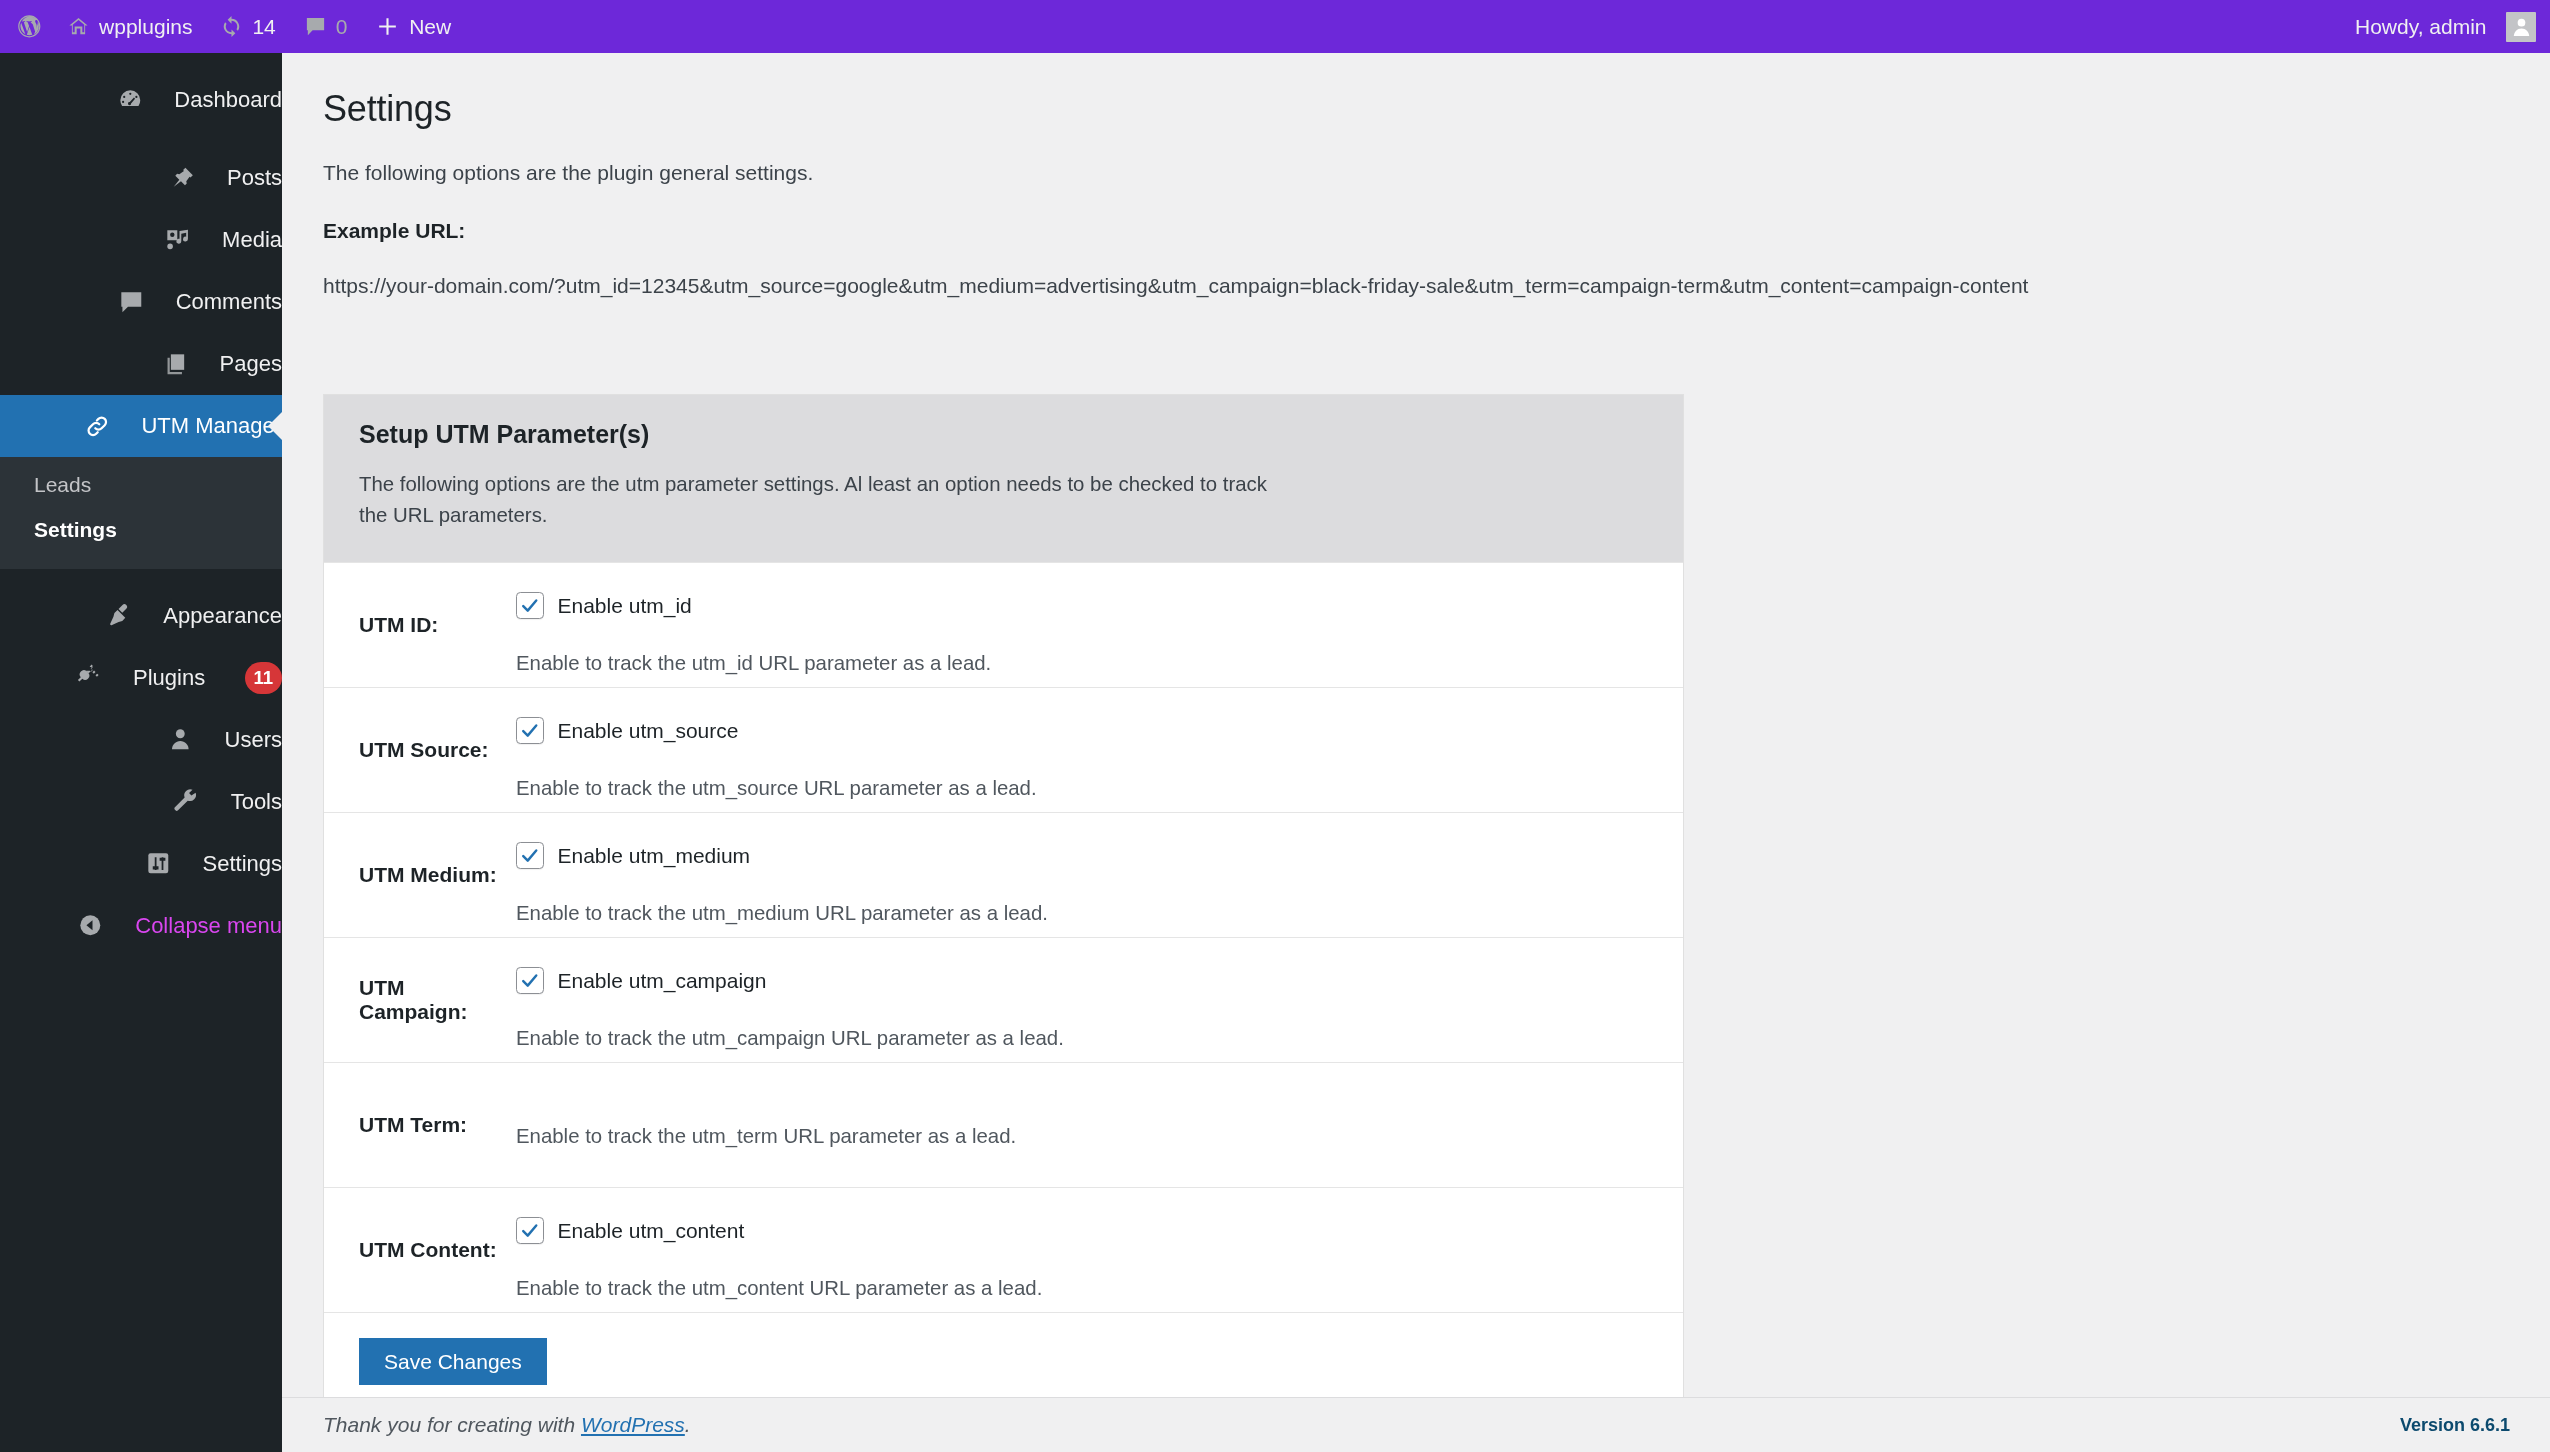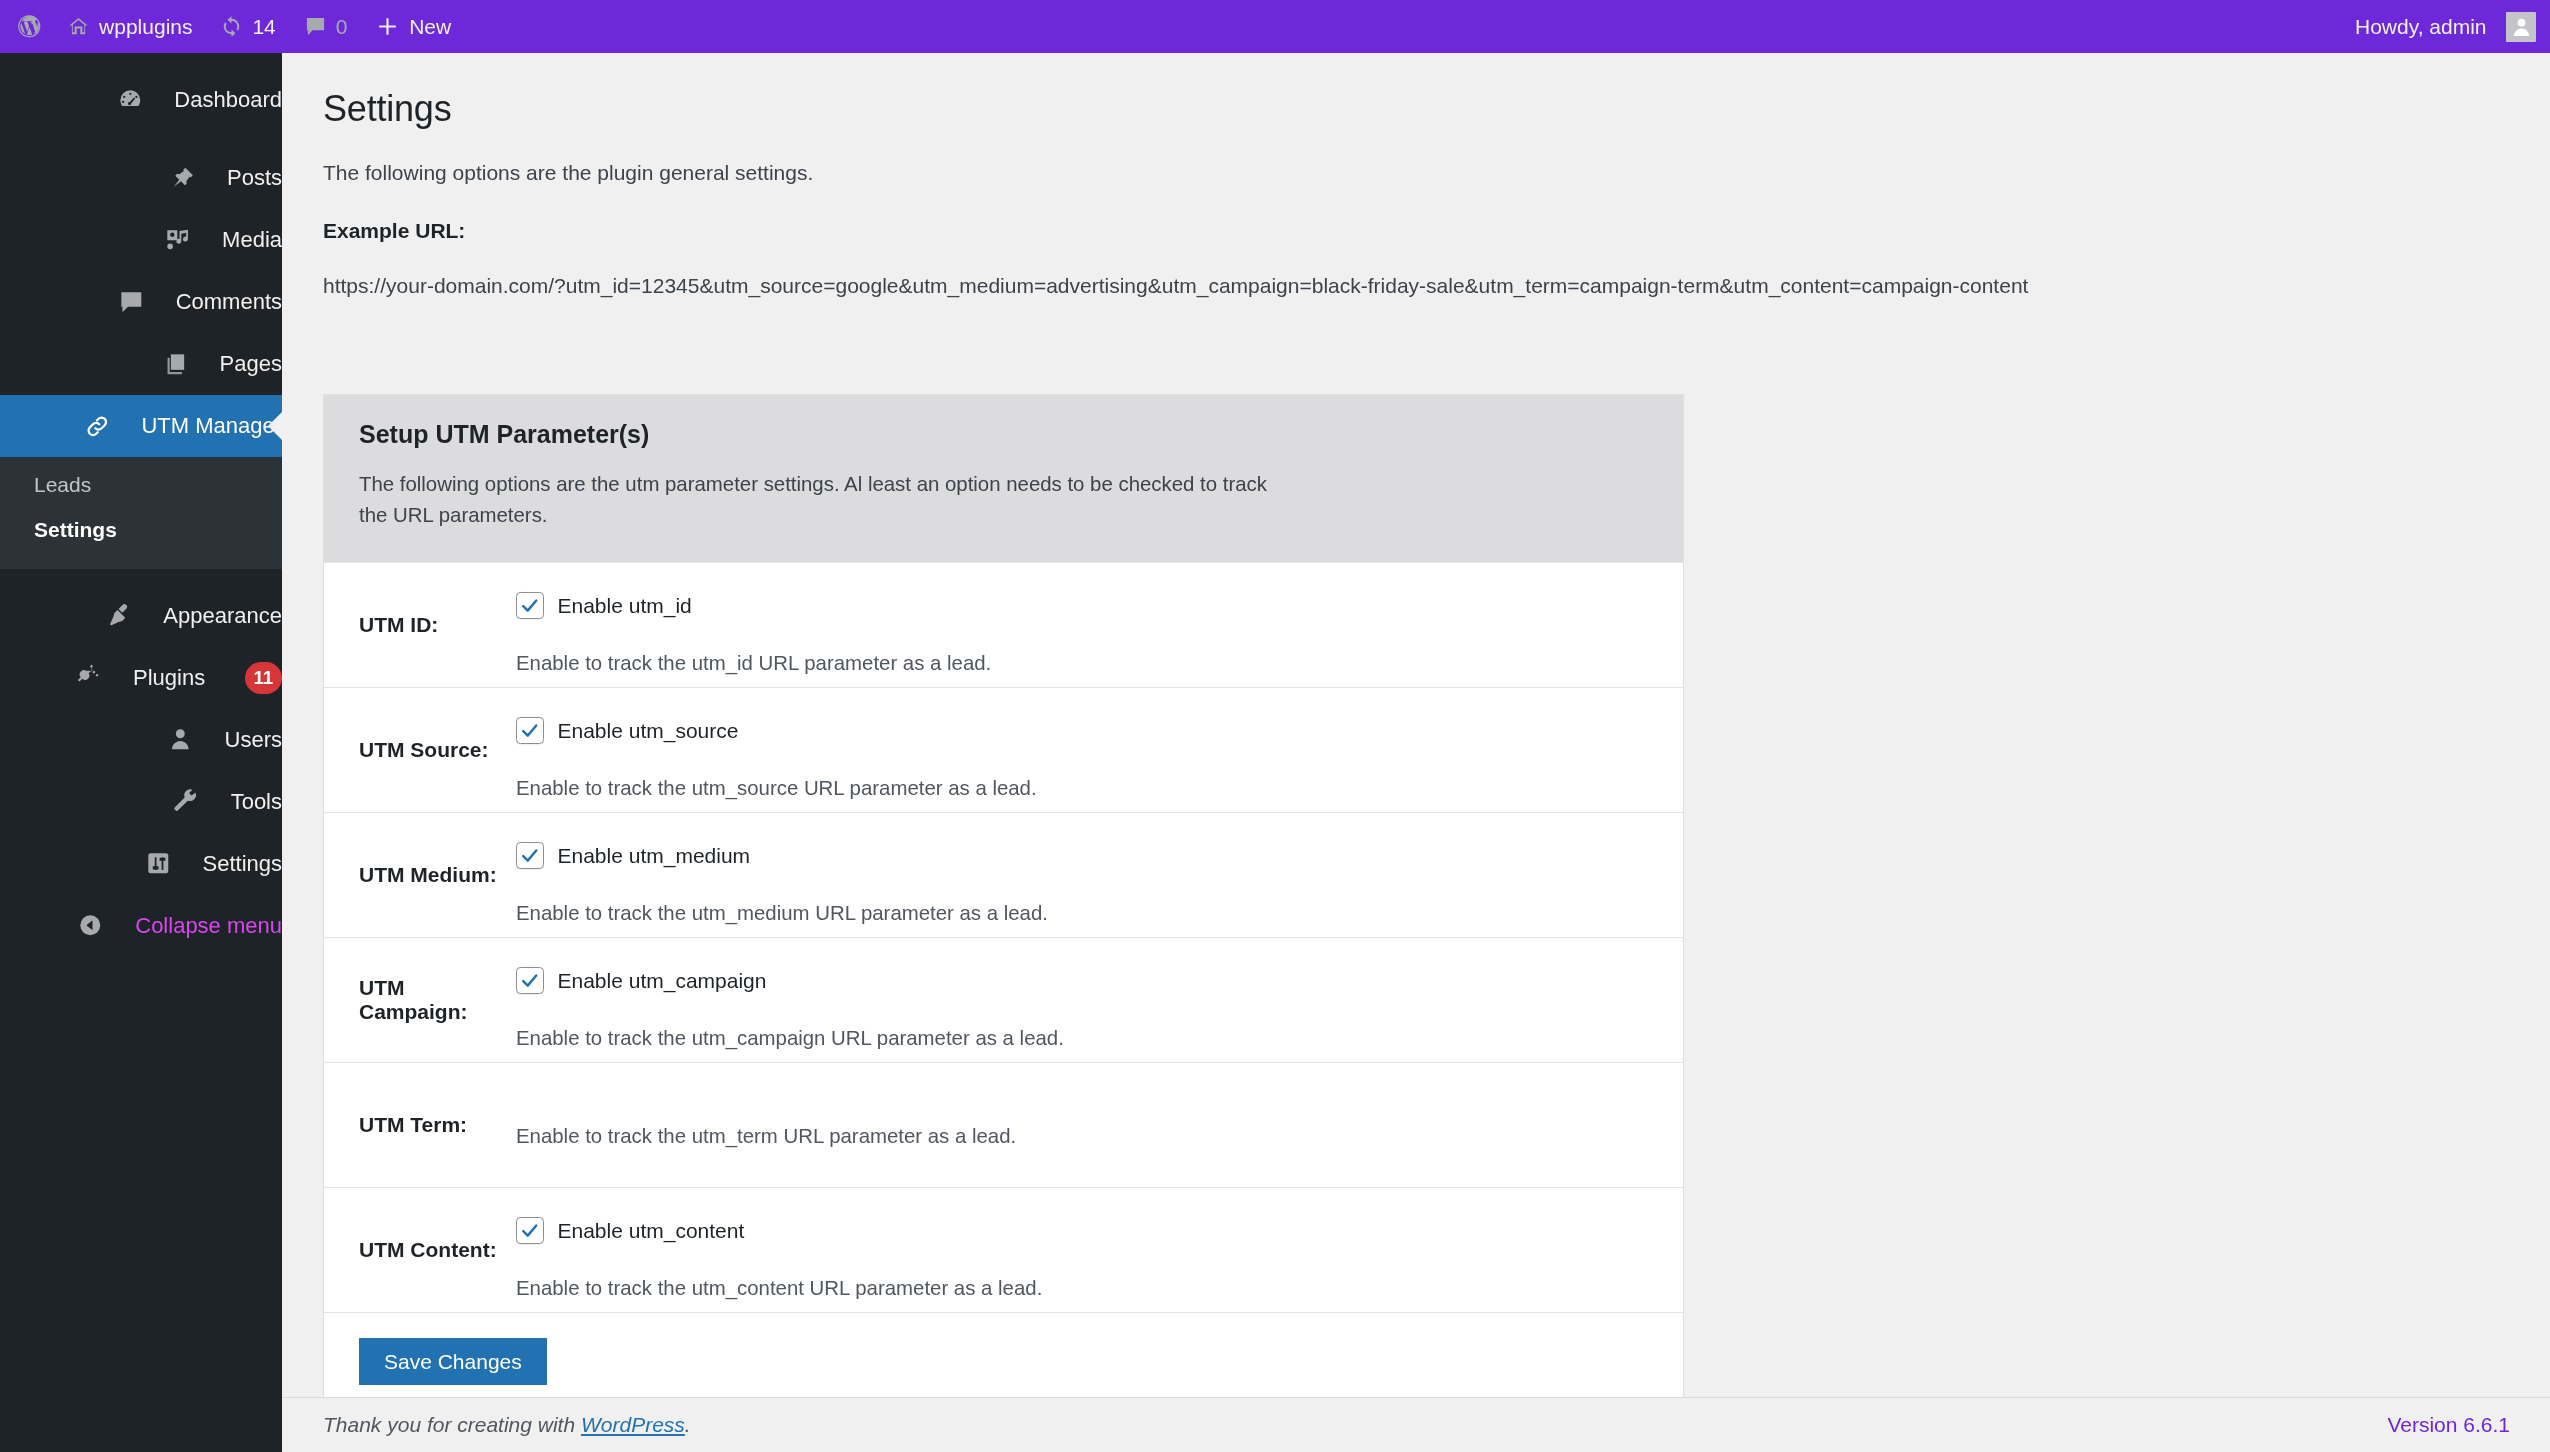--- a/index.html
+++ b/index.html
@@ -220,21 +220,21 @@
     margin-left: 41px;
     font-size: 21px; color: #50575e;
     font-style: italic;
   }
   #footer-left a {
     color: #2271b1;
     text-decoration: underline;
   }
   #footer-right {
     margin-left: auto; margin-right: 41px;
-    font-size: 21px; color: #6d28d9;
+    font-size: 18px; color: #0c4a6e; font-weight: bold;
   }
 </style>
 </head>
 <body>
 
 <div id="adminbar">
 
   <div class="ab-item" id="adminbar-wp">
     <span class="ab-icon">
       <svg width="26.6" height="26.6" viewBox="0 0 24 24" fill="#a7aaad">

